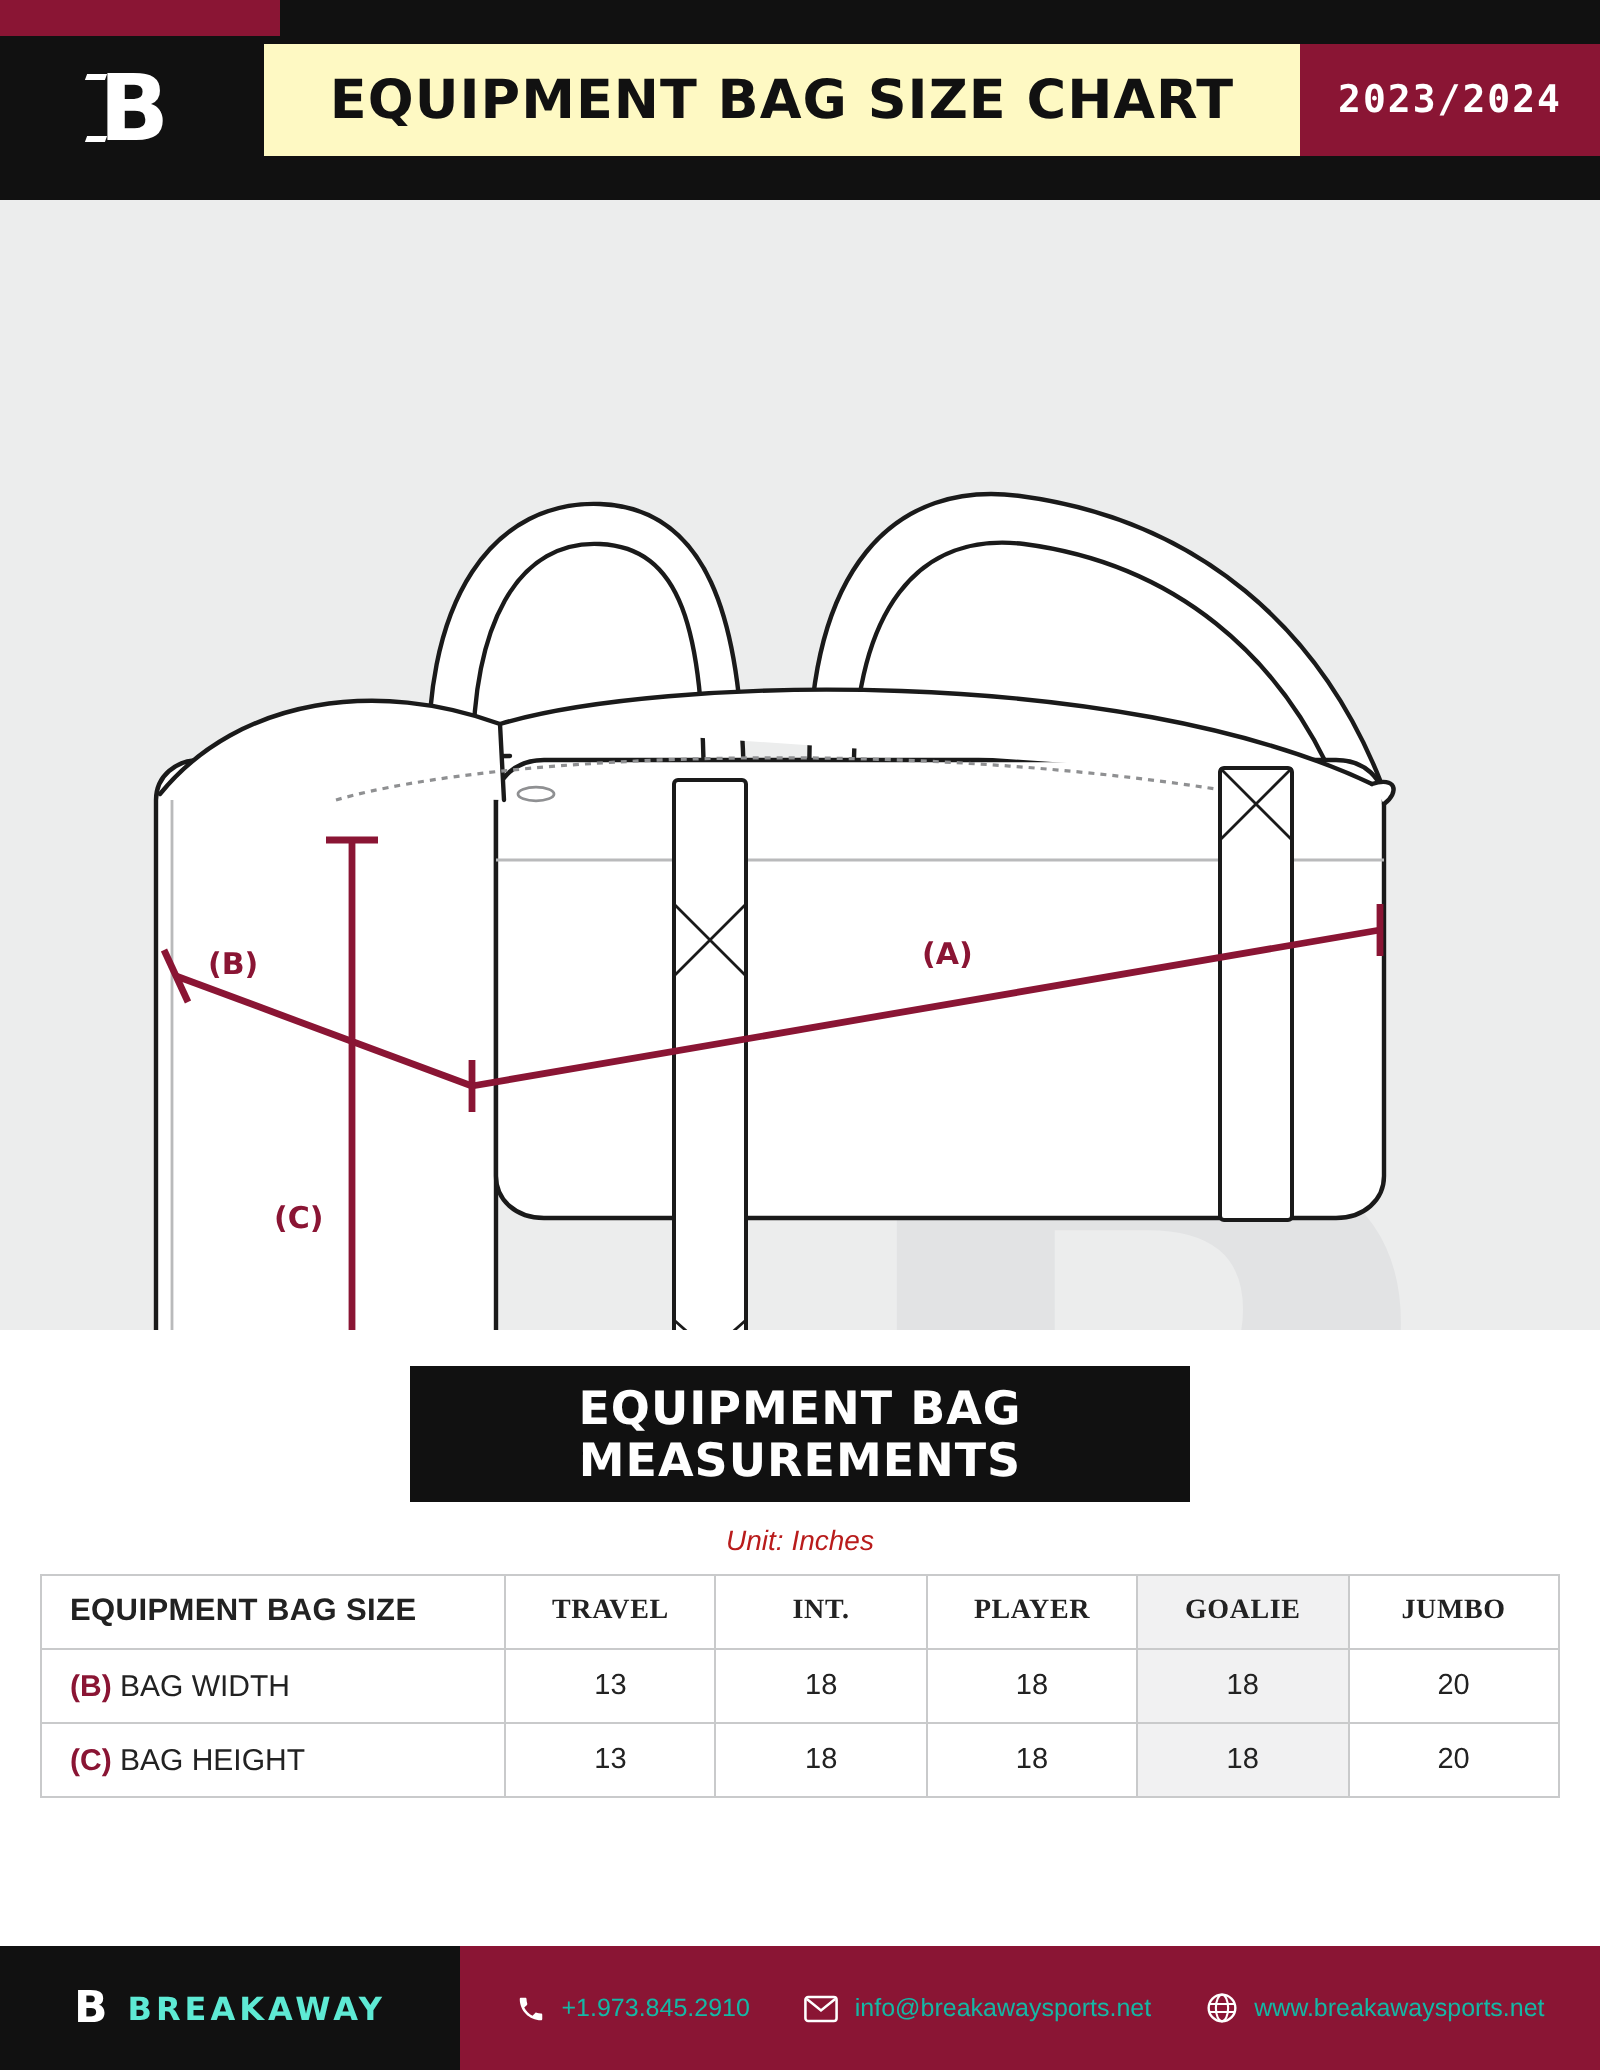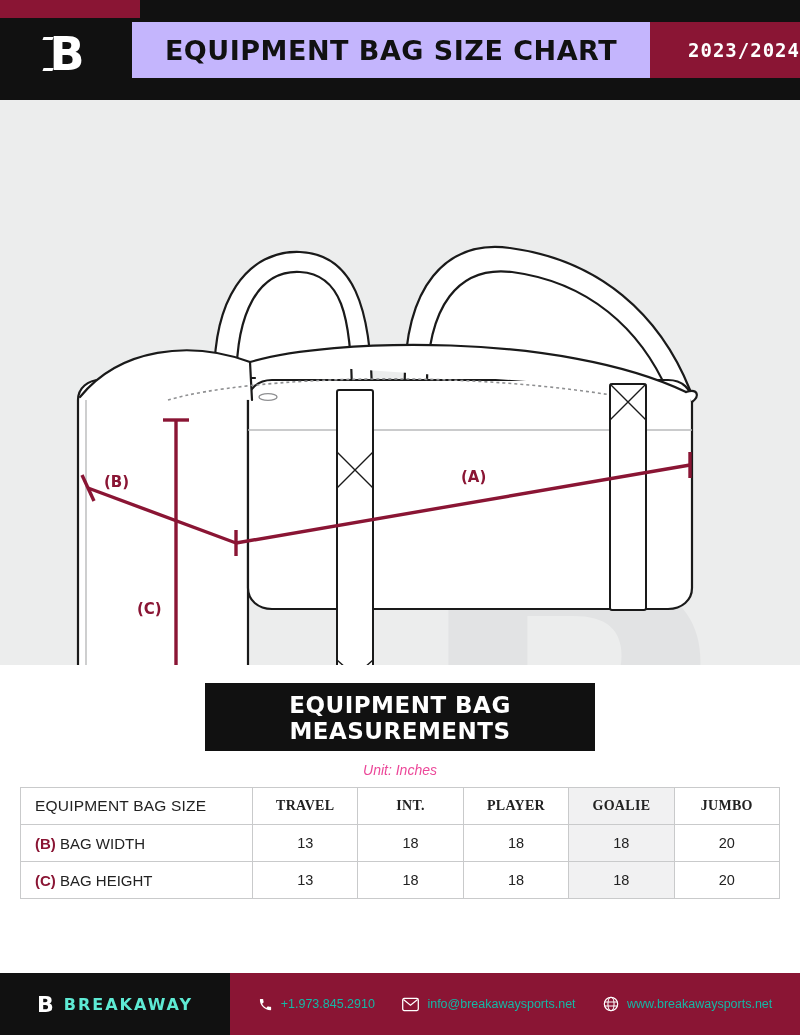--- a/index.html
+++ b/index.html
@@ -54,40 +54,40 @@
   }
   .logo-mark .bar2 {
     position: absolute;
     left: -6px; bottom: 6px;
     width: 10px; height: 3px;
     background: #ffffff;
     transform: skewX(-20deg);
   }
   .title-plate {
     flex: 1;
-    background: #c4b5fd;
+    background: #fef9c3;
     margin: 22px 0 22px 0;
     display: flex;
     align-items: center;
     justify-content: center;
   }
   .title-plate h1 {
     font-family: "DejaVu Sans", sans-serif;
     font-size: 27px;
     font-weight: bold;
     letter-spacing: 0.5px;
     color: #111111;
   }
   .year-plate {
     width: 150px;
     background: #8a1534;
     margin: 22px 0 22px 0;
     display: flex;
     align-items: center;
-    justify-content: flex-end;
+    justify-content: center;
   }
   .year-plate span {
     font-family: "DejaVu Sans Mono", monospace;
     font-size: 19px;
     font-weight: bold;
     color: #ffffff;
     letter-spacing: 1px;
   }
 
   
@@ -133,21 +133,21 @@
     font-family: "DejaVu Sans", sans-serif;
     font-weight: bold;
     font-size: 23px;
     color: #ffffff;
     letter-spacing: 0.5px;
   }
   .unit {
     text-align: center;
     font-size: 14px;
     font-style: italic;
-    color: #ec4899;
+    color: #b91c1c;
     margin: 11px 0 9px;
   }
 
   
   table {
     width: 760px;
     margin: 0 auto;
     border-collapse: collapse;
     table-layout: fixed;
   }
@@ -165,21 +165,21 @@
     letter-spacing: 0.3px;
   }
   thead th.first, tbody td.first {
     text-align: left;
     padding-left: 14px;
     font-size: 15px;
     width: 232px;
   }
   thead th.first {
     font-family: "Liberation Sans", sans-serif;
-    font-weight: normal;
+    font-weight: bold;
     font-size: 15.5px;
     letter-spacing: 0.2px;
   }
   tbody td.first {
     font-weight: normal;
   }
   tbody td.first .tag {
     color: #8a1534;
     font-weight: bold;
   }

